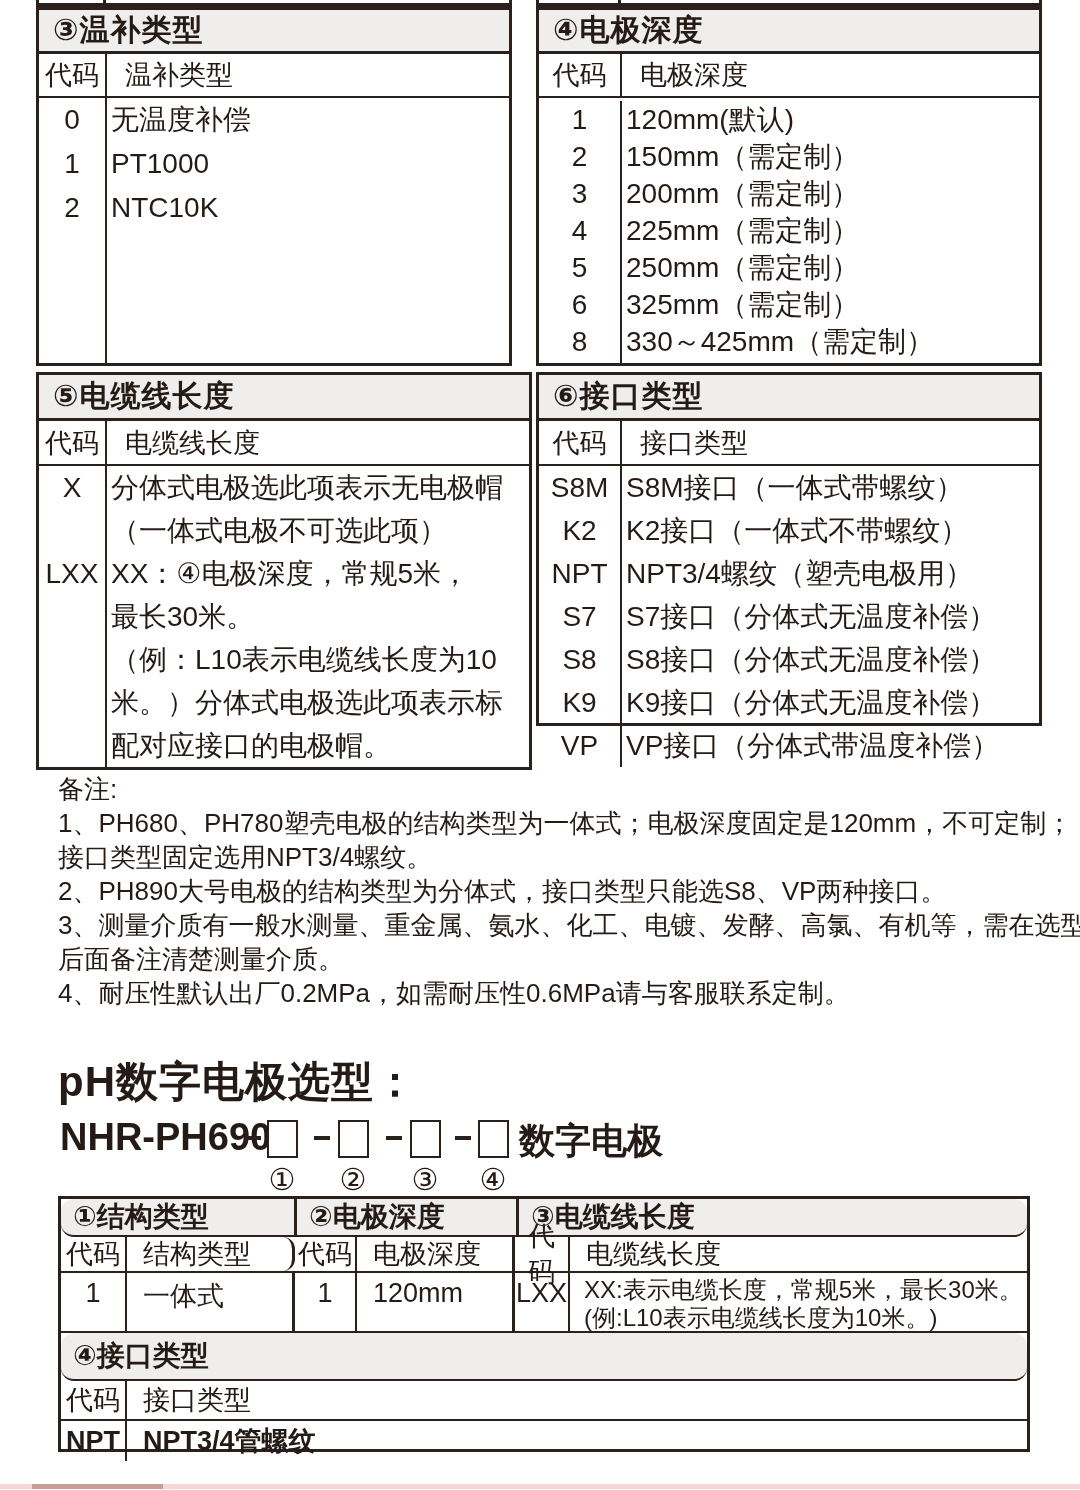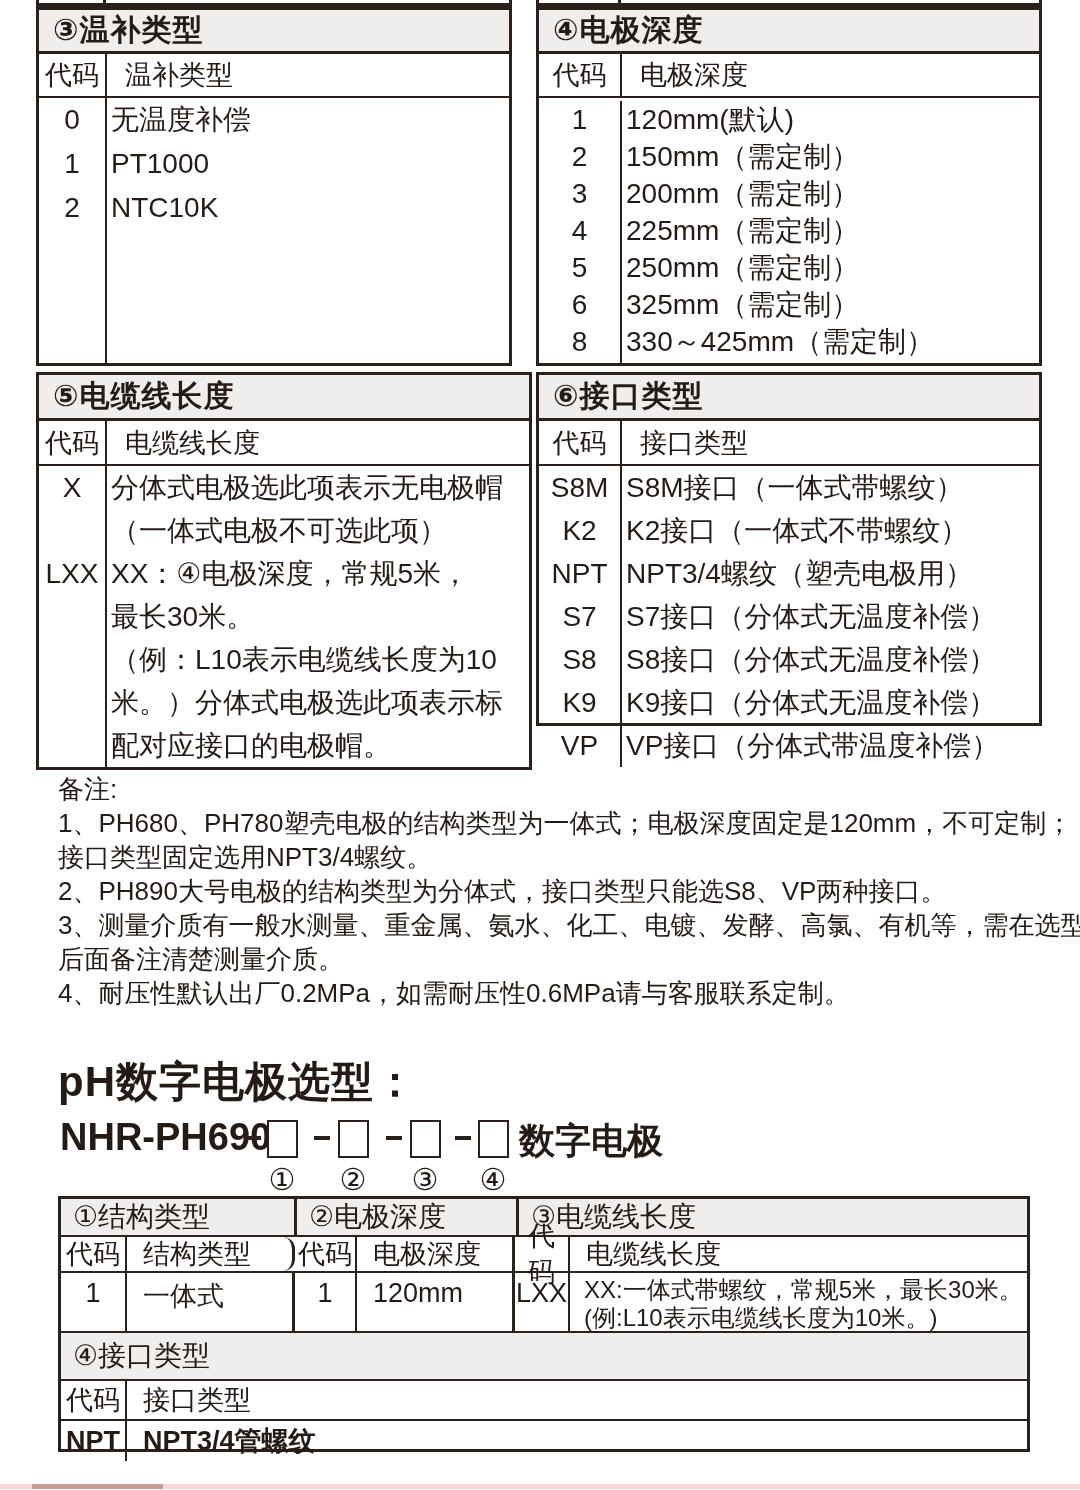--- a/index.html
+++ b/index.html
@@ -56,21 +56,21 @@
   .model{position:absolute;font-size:38px;font-weight:bold;white-space:nowrap;}
   .mbox{position:absolute;top:1120px;width:31px;height:38px;border:2px solid var(--border);box-sizing:border-box;background:#fff;}
   .mdash{position:absolute;top:1136px;width:16px;height:4px;background:var(--border);}
   .slotnum{position:absolute;top:1162px;width:40px;text-align:center;font-size:30px;}
 
   
   .btbl{position:absolute;left:58px;top:1196px;width:972px;height:256px;
         border:3px solid var(--border);box-sizing:border-box;background:#fff;font-size:27px;}
   .btr{display:flex;border-bottom:2px solid var(--border);box-sizing:border-box;align-items:stretch;}
   .btr:last-child{border-bottom:none;}
-  .bband{height:38px;background:var(--hdrbg);font-weight:normal;font-size:28px;}
+  .bband{height:38px;background:var(--hdrbg);font-weight:bold;font-size:28px;border-radius:13px;}
   .bband .cell{display:flex;align-items:center;padding-left:12px;}
   .cell{box-sizing:border-box;}
   .br2{border-right:2px solid var(--border);}
   .br3{border-right:3px solid var(--border);}
   .ctr{text-align:center;display:flex;align-items:center;justify-content:center;}
   .r2{height:36px;} .r3{height:60px;} .r4{height:48px;} .r5{height:40px;} .r6{height:40px;}
   .padl{padding-left:16px;display:flex;align-items:center;}
   .topal{align-items:flex-start !important;padding-top:5px;}
   .desc2{padding-left:14px;padding-top:3px;font-size:24px;line-height:28px;white-space:nowrap;}
 
@@ -234,21 +234,21 @@
       <div class="cell padl" style="flex:1;">电缆线长度</div>
     </div>
 
     <div class="btr r3">
       <div class="cell br2 ctr topal" style="width:66px;">1</div>
       <div class="cell br3 padl topal" style="width:168px;">一体式</div>
       <div class="cell br2 ctr topal" style="width:62px;">1</div>
       <div class="cell br3 padl topal" style="width:158px;">120mm</div>
       <div class="cell br2 ctr topal" style="width:55px;">LXX</div>
       <div class="cell desc2" style="flex:1;">
-        <div>XX:一体式带螺纹，常规5米，最长30米。</div>
+        <div>XX:表示电缆长度，常规5米，最长30米。</div>
         <div>(例:L10表示电缆线长度为10米。)</div>
       </div>
     </div>
 
     <div class="btr bband r4">
       <div class="cell" style="flex:1;">④接口类型</div>
     </div>
 
     <div class="btr r5">
       <div class="cell br2 ctr" style="width:66px;">代码</div>

